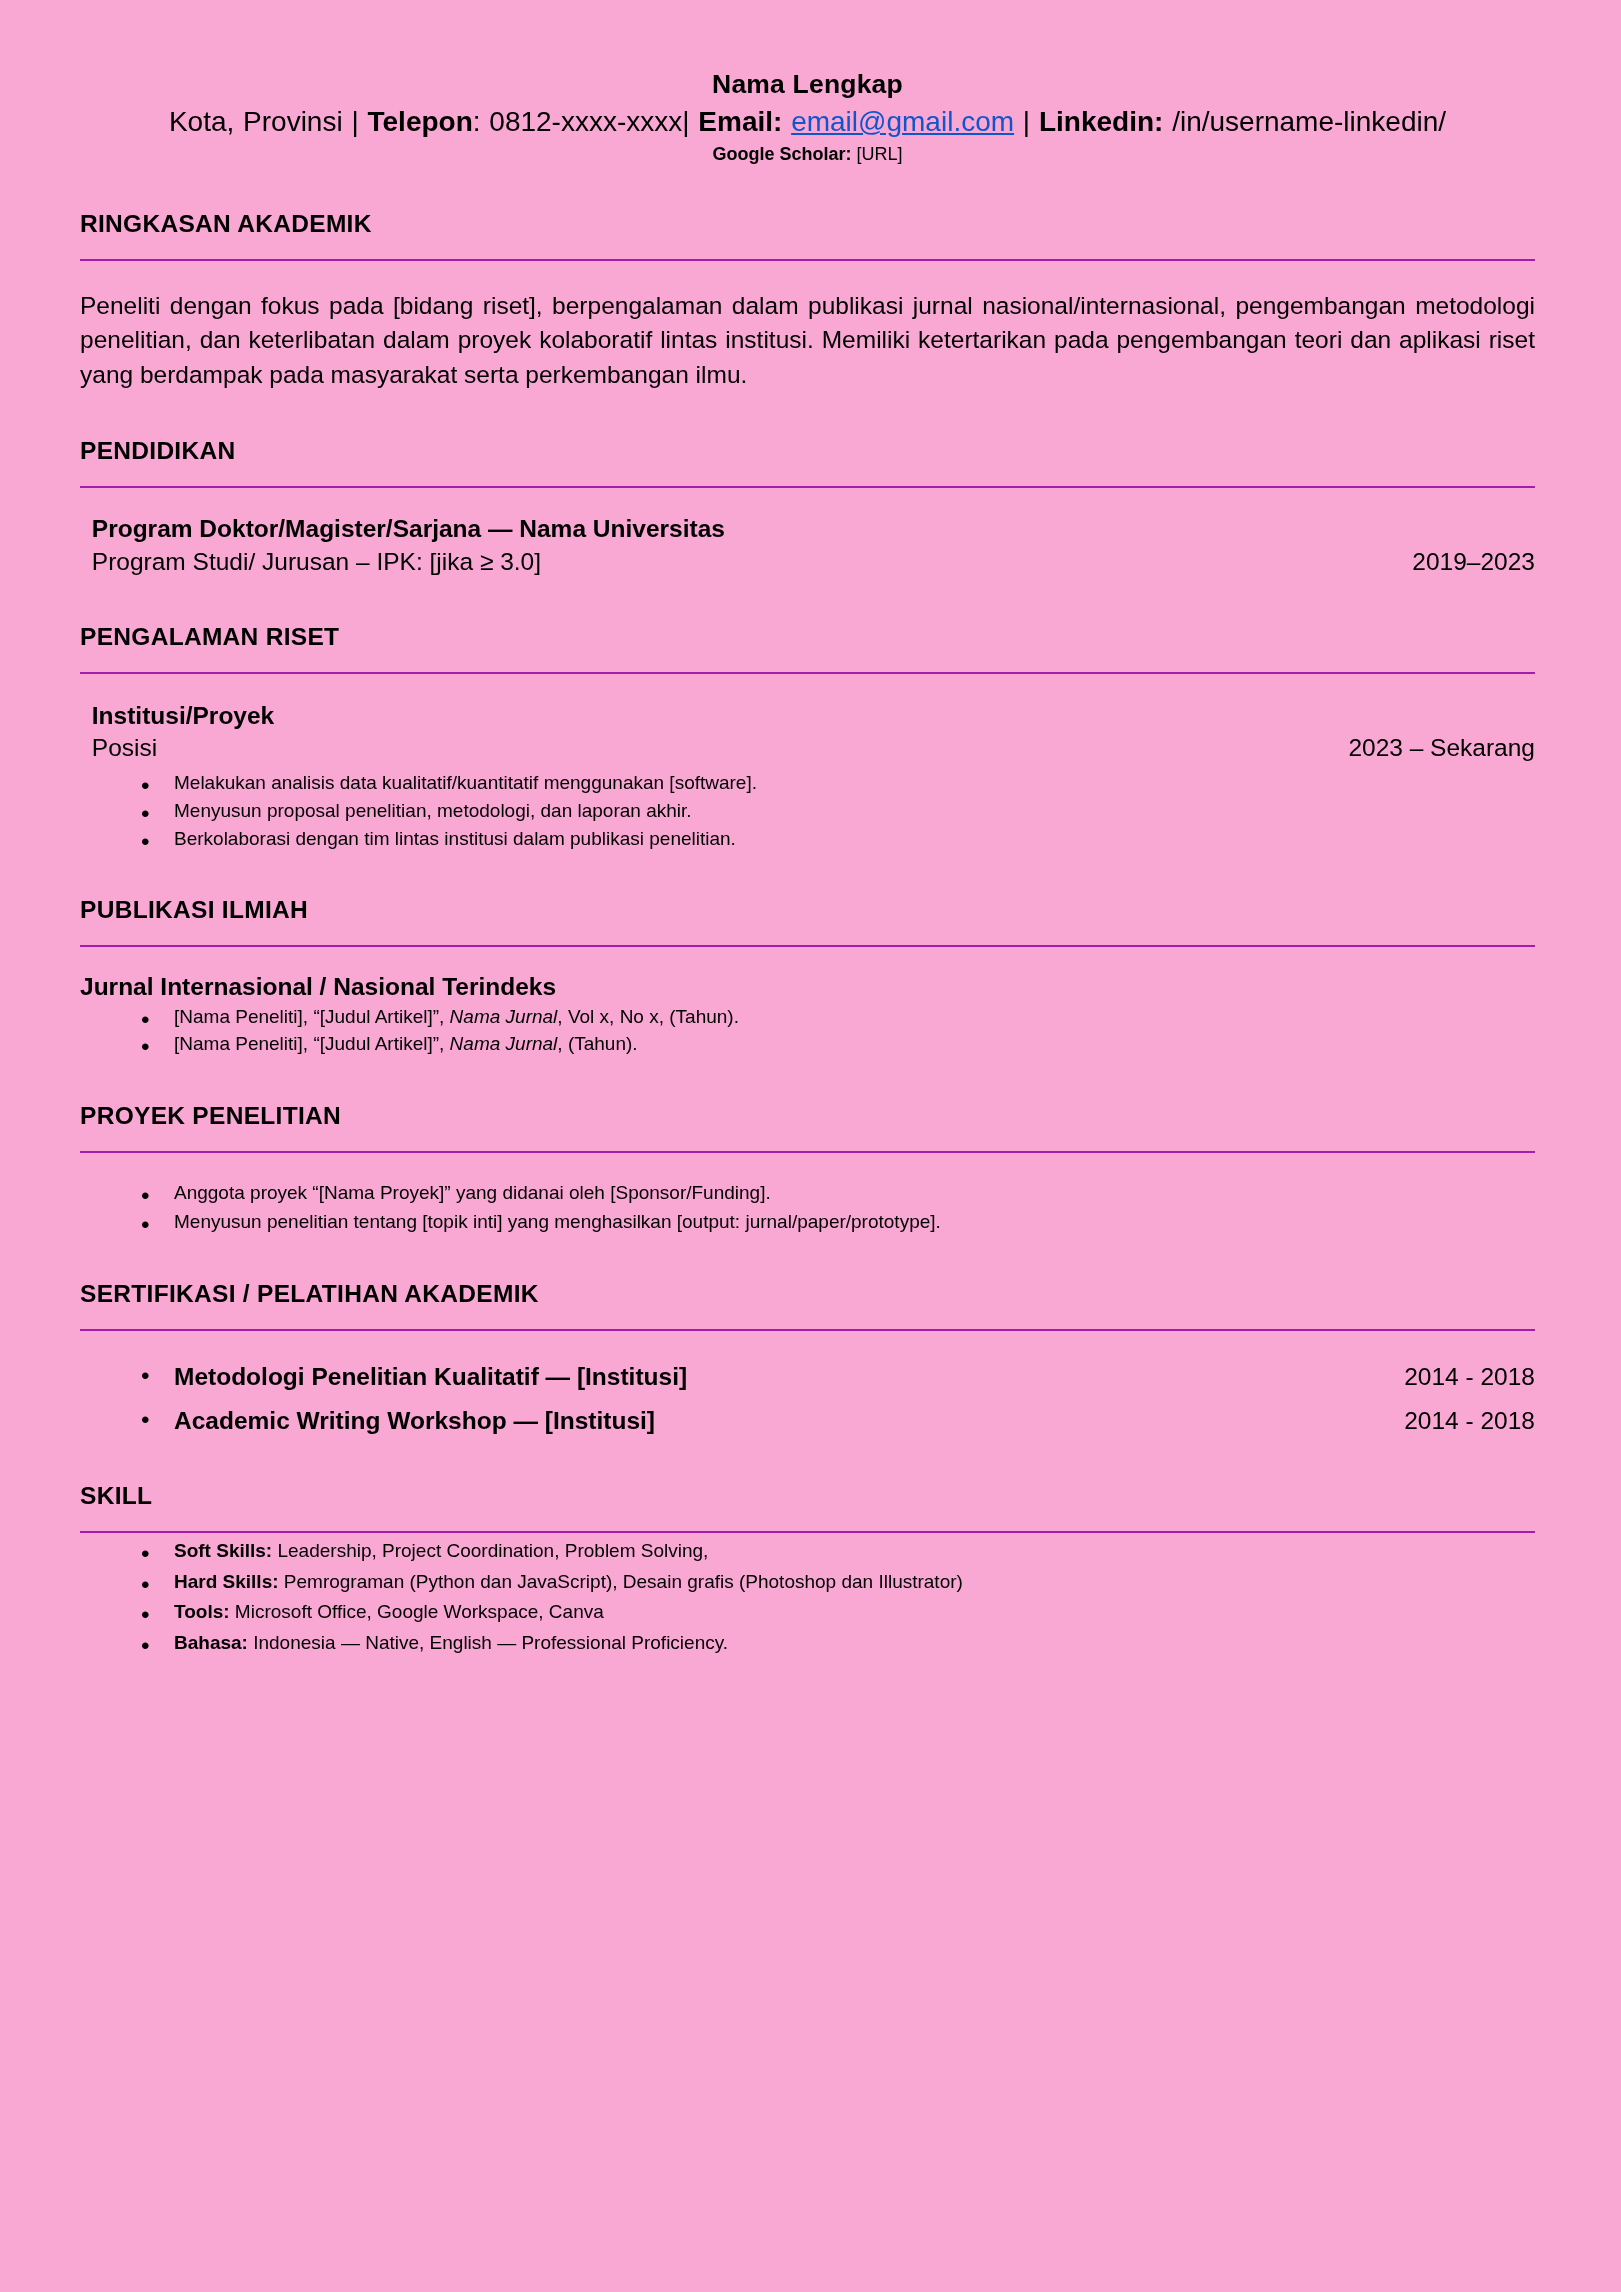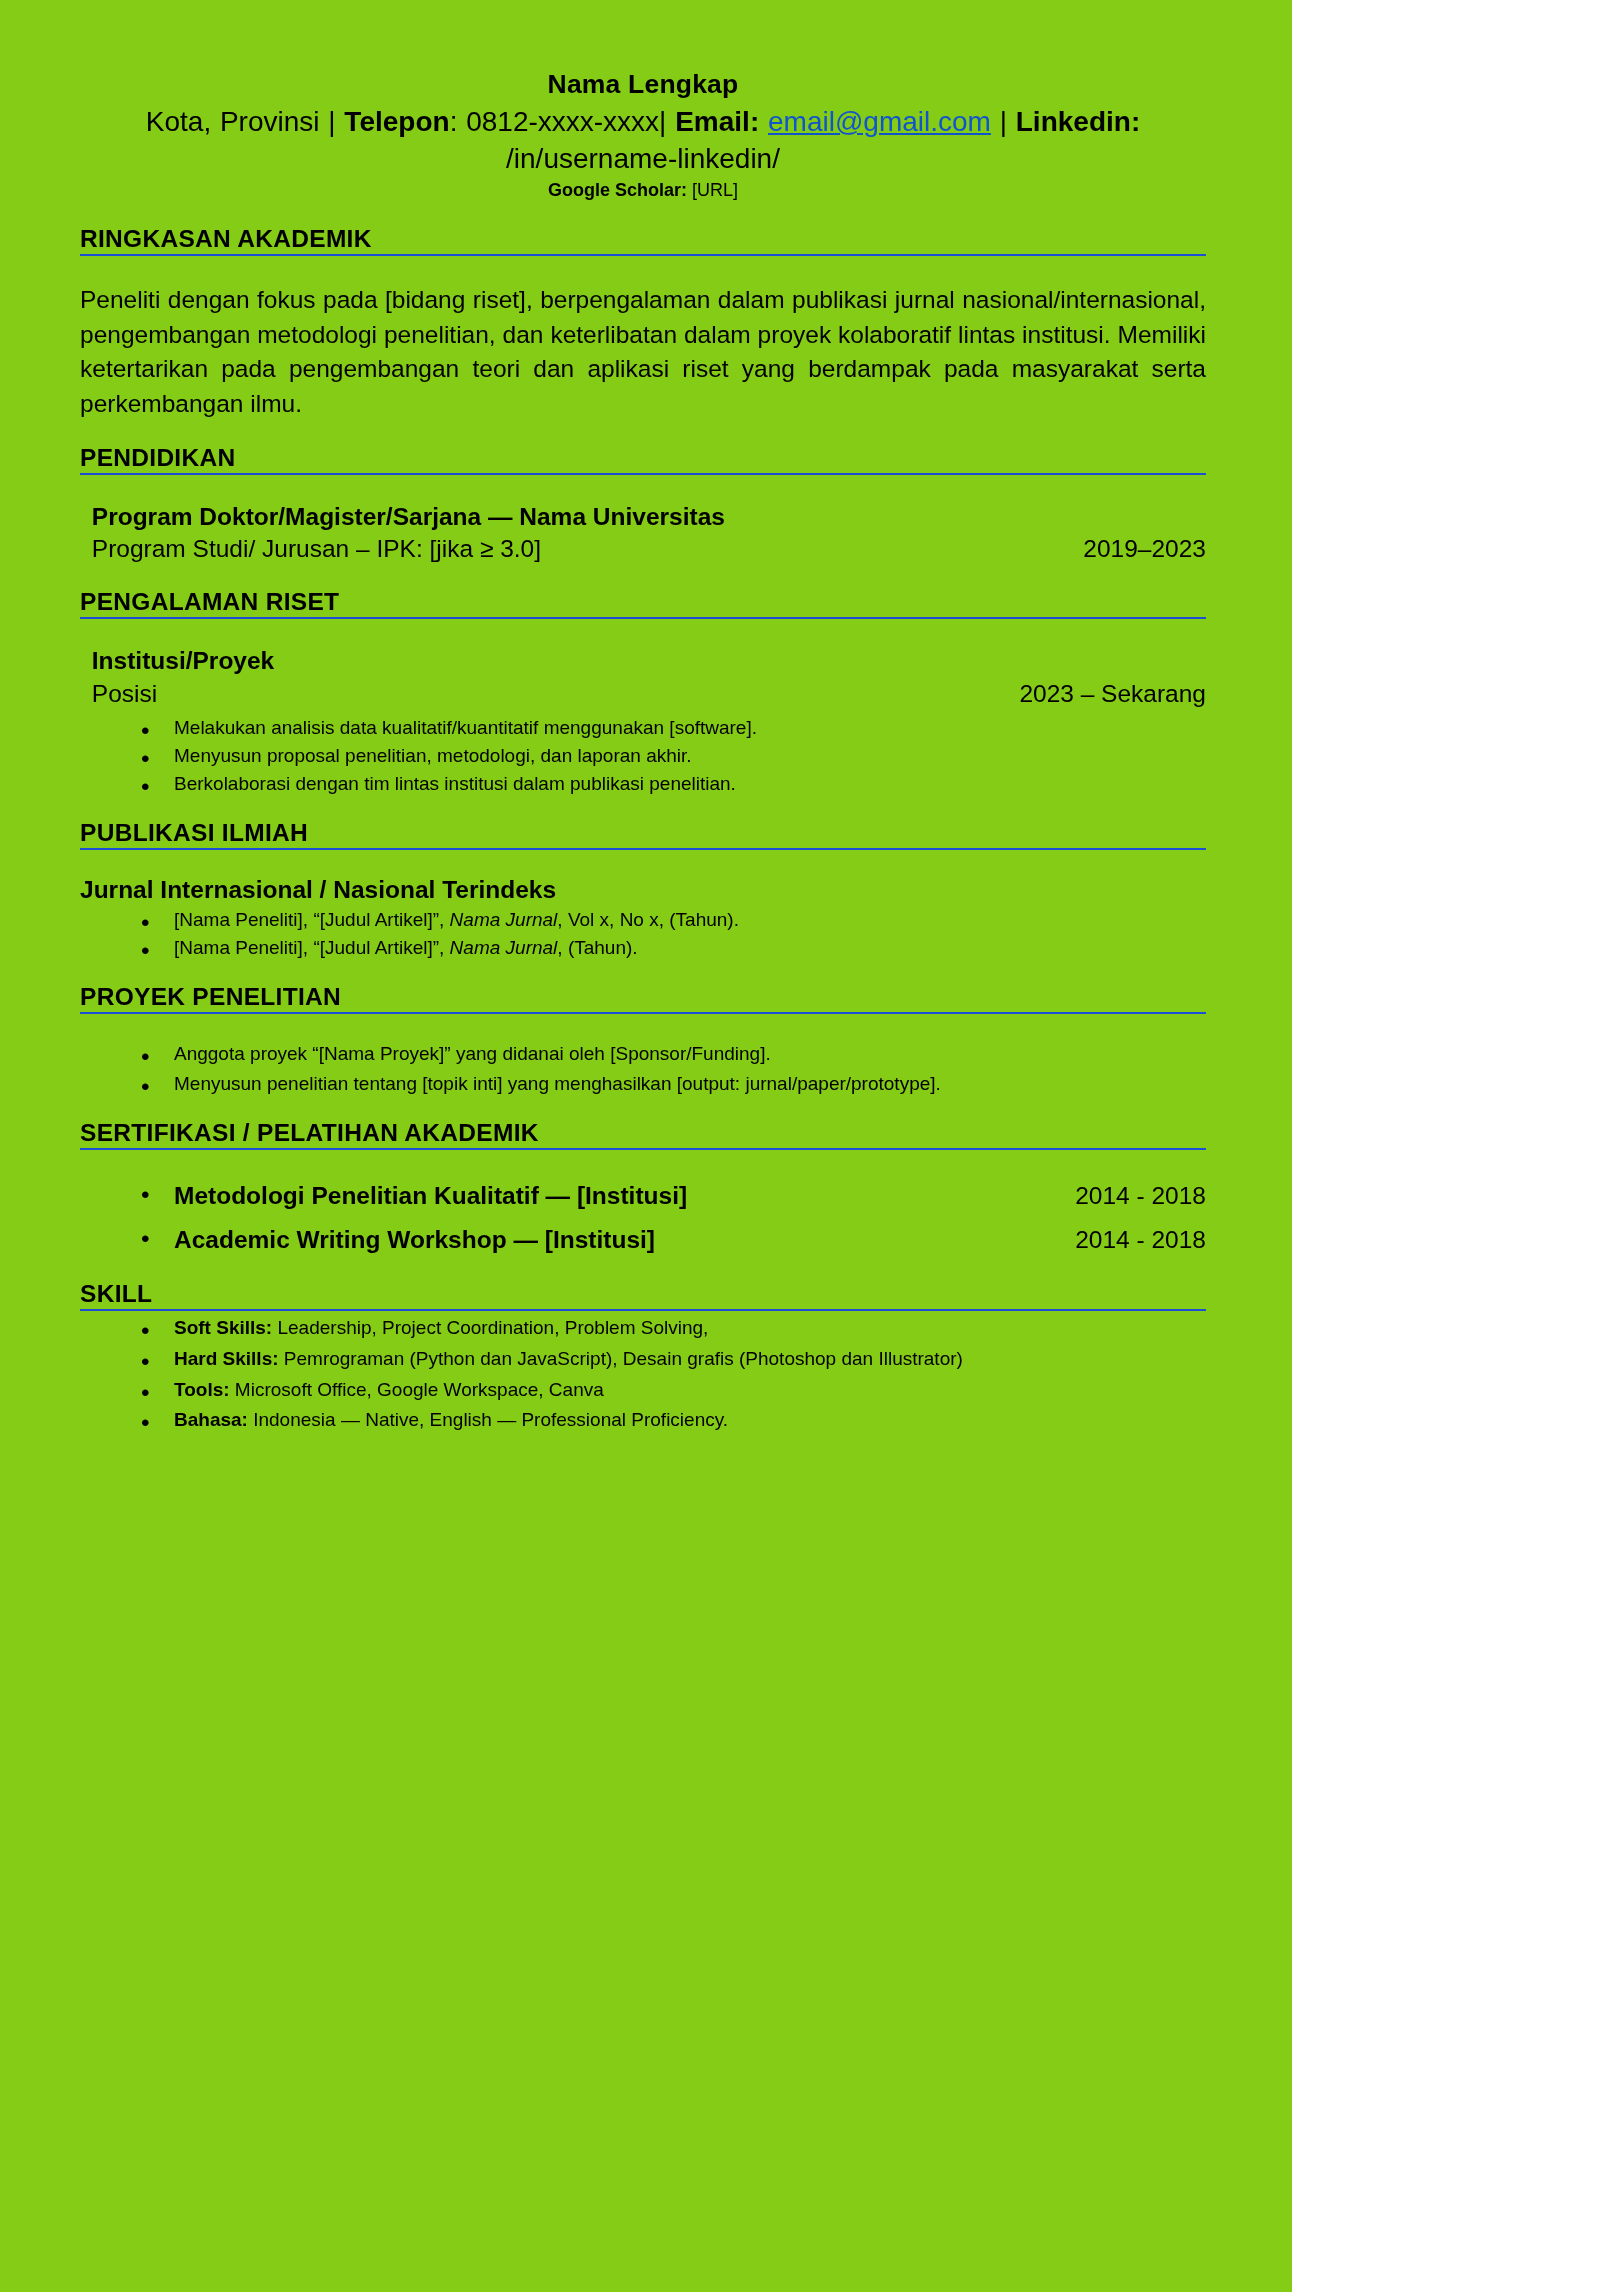--- a/index.html
+++ b/index.html
@@ -7,25 +7,25 @@
     padding: 0;
     background: #ffffff;
   }
   body {
     width: 1621px;
     min-height: 2293px;
     font-family: "Liberation Sans", sans-serif;
     color: #000000;
   }
   .page {
-    width: 1292px;
+    width: 1621px;
     min-height: 2293px;
     box-sizing: border-box;
     padding: 67px 86px 59px 80px;
-    background: #84cc16;
+    background: #f9a8d4;
   }
 
   
   .doc-header {
     text-align: center;
     line-height: 1.30;
   }
   .doc-name {
     font-size: 26.5px;
     font-weight: bold;
@@ -45,23 +45,23 @@
     font-size: 18px;
     margin-top: 2px;
   }
   .doc-scholar .b { font-weight: bold; }
 
   
   .section-title {
     font-size: 24.5px;
     font-weight: bold;
     letter-spacing: 0.3px;
-    padding-bottom: 1px;
-    border-bottom: 2px solid #1d4ed8;
-    margin-top: 22px;
+    padding-bottom: 21px;
+    border-bottom: 2px solid #a21caf;
+    margin-top: 44px;
   }
 
   .body-text {
     font-size: 24.5px;
     line-height: 1.42;
     text-align: justify;
     margin-top: 27.4px;
   }
 
   

